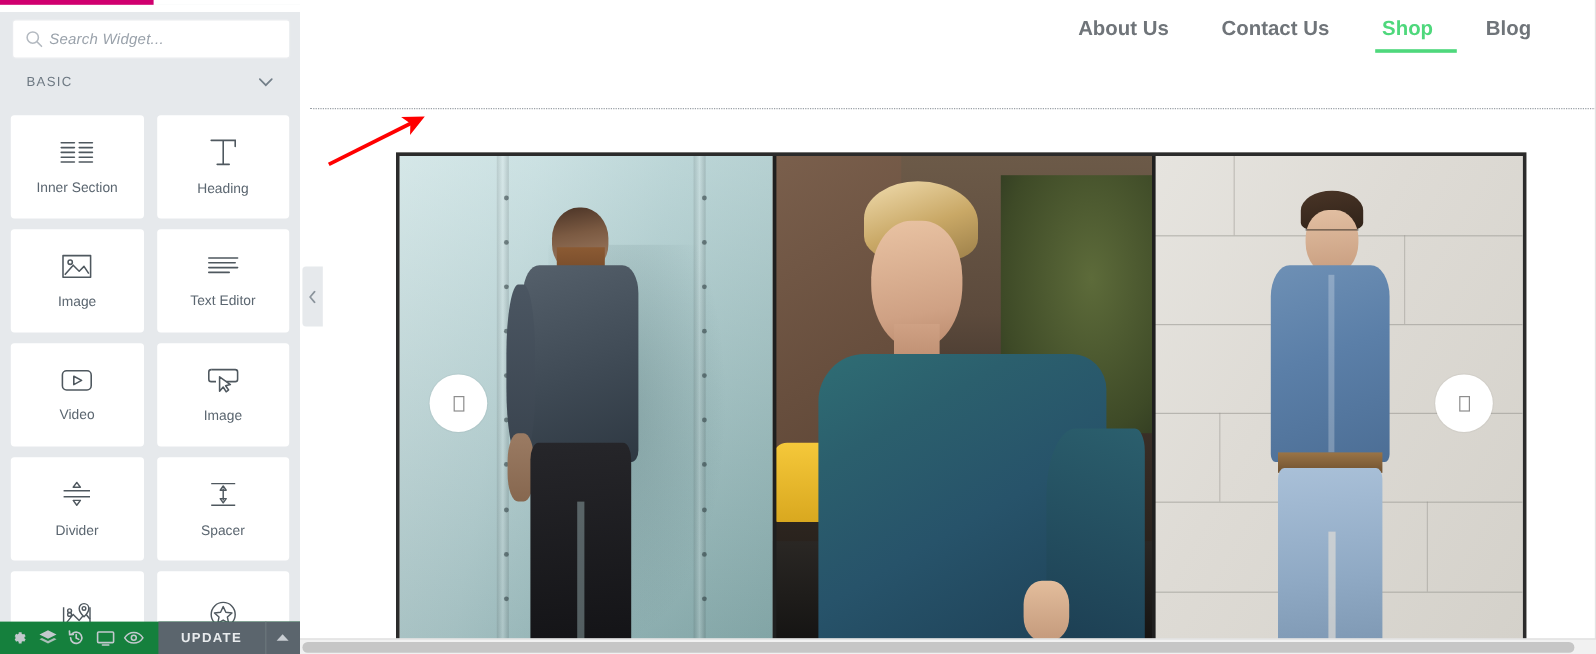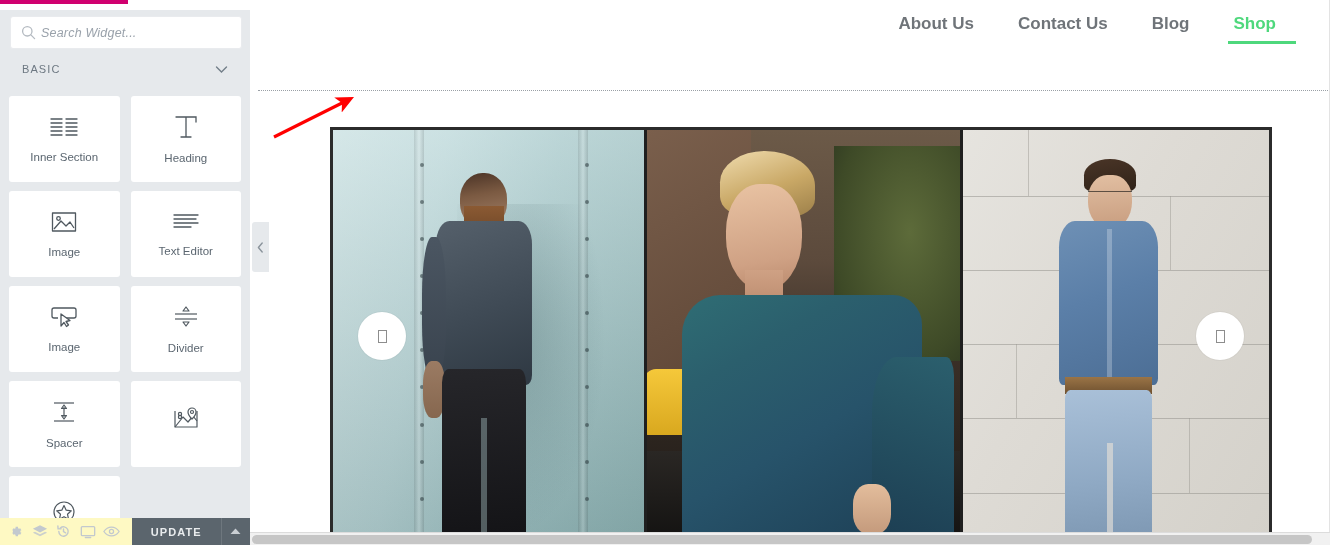--- a/index.html
+++ b/index.html
@@ -83,21 +83,21 @@
   }
   .widget-icon { color: #495157; line-height: 0; margin-bottom: 12px; }
   .widget-label {
     font-size: 11.5px; color: #5b6670;
   }
 
   
   #panel-toolbar {
     position: absolute; left: 0; bottom: 0;
     width: 250px; height: 27px;
-    background: #fef9c3;
+    background: #15803d;
     display: flex; align-items: center;
   }
   .tb-icon {
     width: 28px; height: 27px;
     display: flex; align-items: center; justify-content: center;
     color: #c3c9ce; cursor: pointer;
   }
   .tb-icon:first-child { margin-left: 4px; }
   #update-btn {
     margin-left: 8px;
@@ -484,20 +484,29 @@
           <svg width="30" height="22" viewBox="0 0 30 22" stroke="#4f585f" stroke-width="1.3" stroke-linecap="round">
             <line x1="3" y1="4" x2="27" y2="4"></line>
             <line x1="3" y1="8" x2="25" y2="8"></line>
             <line x1="3" y1="12" x2="27" y2="12"></line>
             <line x1="3" y1="16" x2="20" y2="16"></line>
           </svg>
         </span>
         <span class="widget-label">Text Editor</span>
       </div>
 
+      <div class="widget-card">
+        <span class="widget-icon">
+          <svg width="30" height="22" viewBox="0 0 30 22" fill="none" stroke="#4f585f" stroke-width="1.3" stroke-linejoin="round">
+            <rect x="3" y="3" width="24" height="16" rx="3.5"></rect>
+            <polygon points="12.5,7.5 19,11 12.5,14.5"></polygon>
+          </svg>
+        </span>
+        <span class="widget-label">Video</span>
+      </div>
 
       <div class="widget-card">
         <span class="widget-icon">
           <svg width="30" height="24" viewBox="0 0 30 24" fill="none" stroke="#4f585f" stroke-width="1.3" stroke-linejoin="round">
             <path d="M5 3 H25 a2 2 0 0 1 2 2 V11 a2 2 0 0 1 -2 2 H15"></path>
             <path d="M5 3 a2 2 0 0 0 -2 2 V11 a2 2 0 0 0 2 2 H9"></path>
             <path d="M12 9 L12 21 L15 17.5 L17.5 21.5 L19.5 20 L17 16.5 L21 15.5 Z" fill="#ffffff"></path>
           </svg>
         </span>
         <span class="widget-label">Image</span>
@@ -599,22 +608,22 @@
       <polyline points="5.2,1 1.4,5.5 5.2,10"></polyline>
     </svg>
   </div>
 
   <div id="canvas">
 
     <div id="site-header">
       <div id="nav">
         <div class="nav-item">About Us</div>
         <div class="nav-item">Contact Us</div>
+        <div class="nav-item active">Shop</div>
         <div class="nav-item">Blog</div>
-        <div class="nav-item active">Shop</div>
       </div>
     </div>
 
     <div id="dotted-divider"></div>
 
     <div id="slider">
       <div id="slides">
 
         <div class="slide slide-a">
           <div class="panel-seam" style="left:26%"></div>

